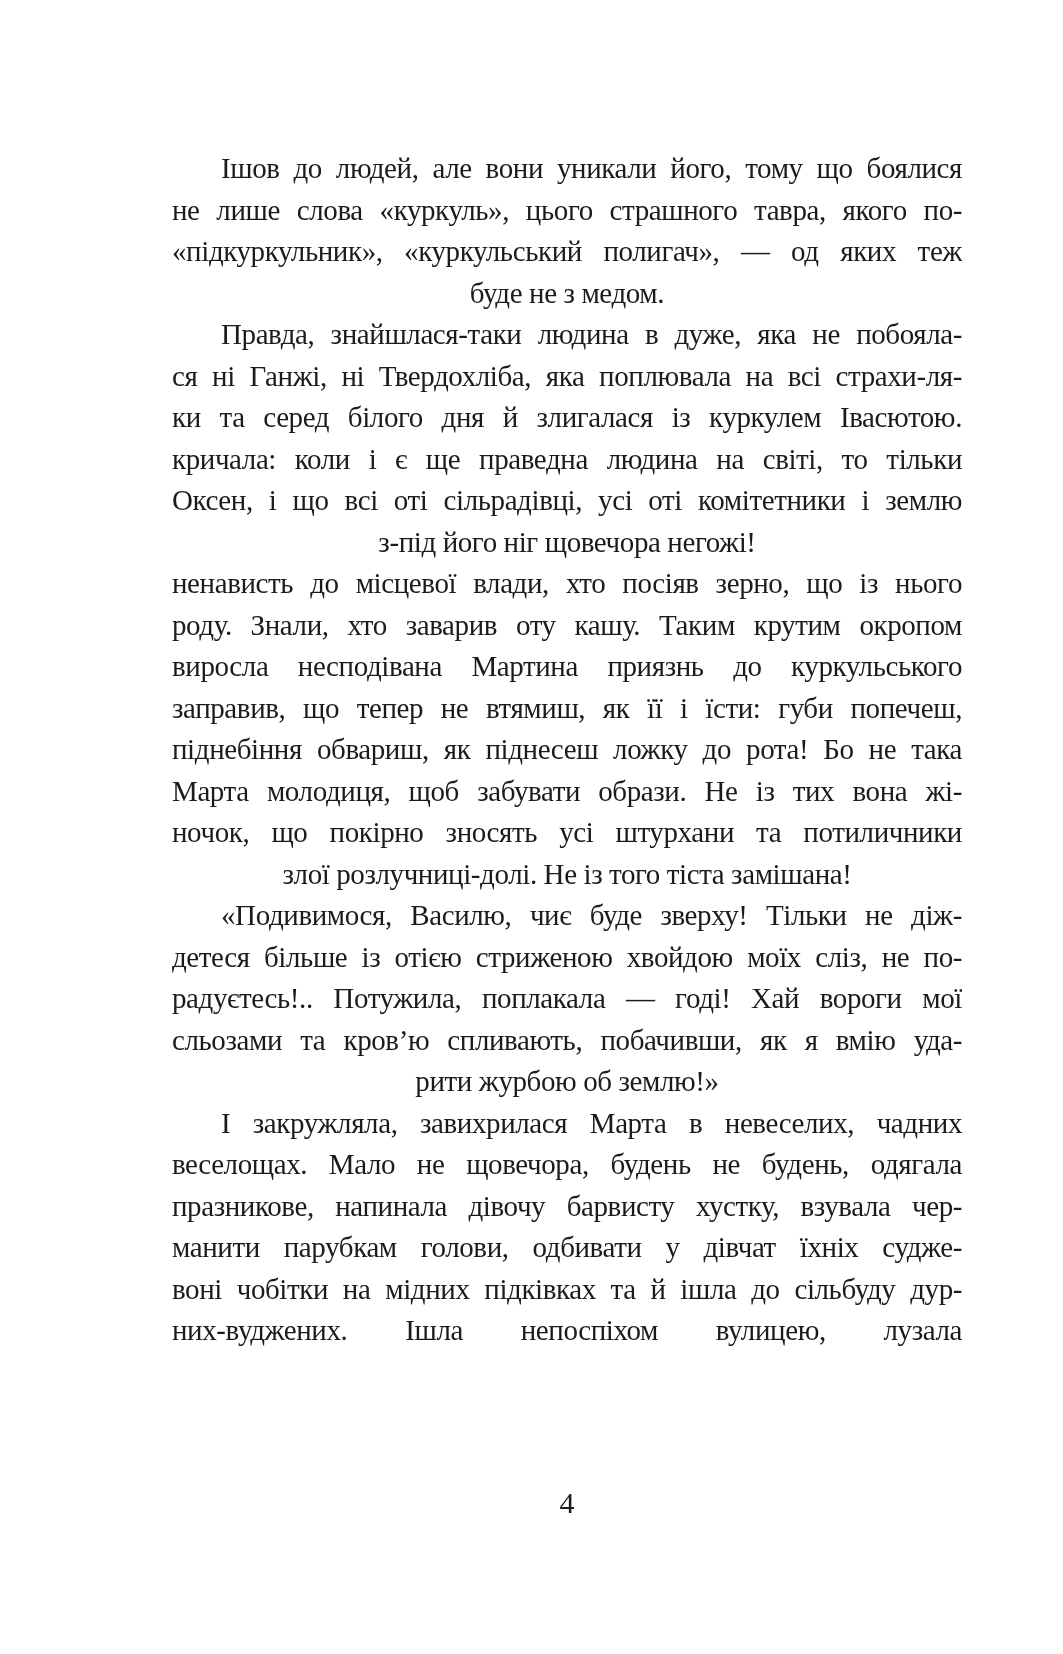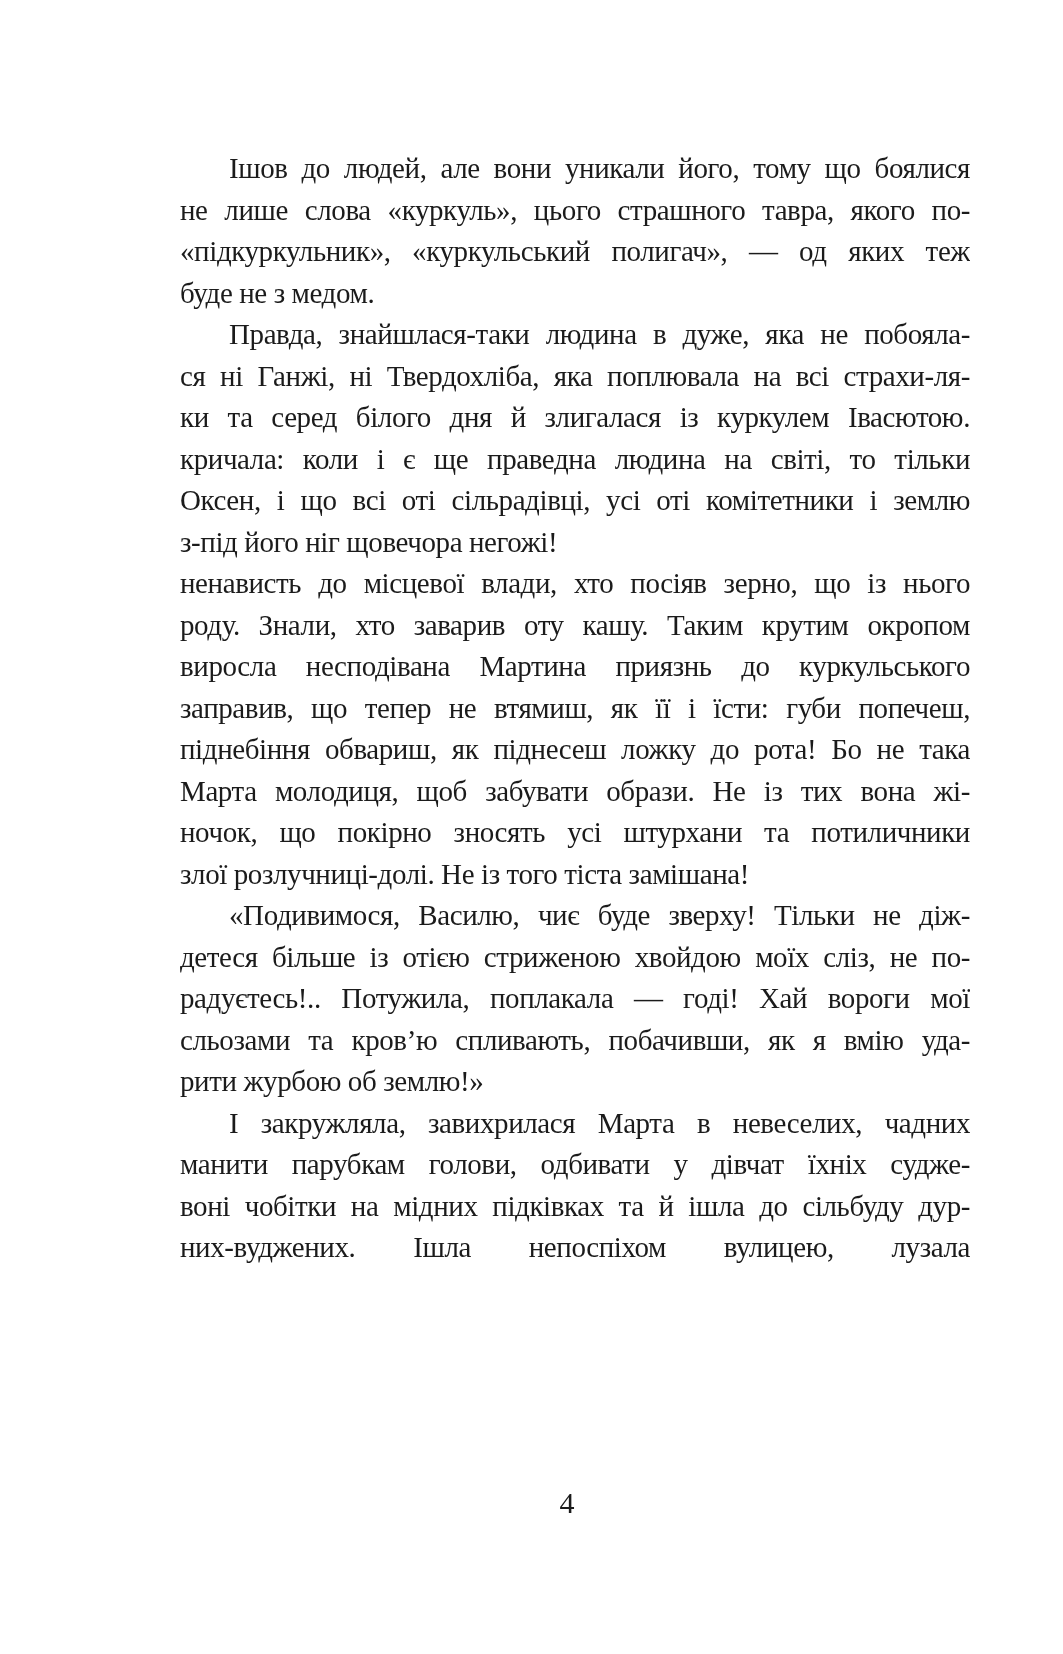--- a/index.html
+++ b/index.html
@@ -11,35 +11,35 @@
     position: relative;
     width: 1063px;
     height: 1654px;
     background: #ffffff;
     font-family: "Liberation Serif", "DejaVu Serif", serif;
     color: #1b1b1b;
     overflow: hidden;
   }
   .text-block {
     position: absolute;
-    left: 180px;
+    left: 172px;
     top: 148px;
     width: 790px;
     font-size: 29px;
     line-height: 41.5px;
     letter-spacing: -0.4px;
   }
   .paragraph {
     margin: 0;
     padding: 0;
   }
   .line {
     height: 41.5px;
     overflow: hidden;
-    text-align: left;
+    text-align: center;
   }
   .line.just {
     text-align: justify;
     text-align-last: justify;
   }
   .line.indent {
     text-indent: 49px;
   }
   .page-number {
     position: absolute;
@@ -82,19 +82,21 @@
       </div>
       <div class="paragraph">
         <div class="line indent just">«Подивимося, Василю, чиє буде зверху! Тільки не діж-</div>
         <div class="line just">детеся більше із отією стриженою хвойдою моїх сліз, не по-</div>
         <div class="line just">радуєтесь!.. Потужила, поплакала — годі! Хай вороги мої</div>
         <div class="line just">сльозами та кров’ю спливають, побачивши, як я вмію уда-</div>
         <div class="line">рити журбою об землю!»</div>
       </div>
       <div class="paragraph">
         <div class="line indent just">І закружляла, завихрилася Марта в невеселих, чадних</div>
+        <div class="line just">веселощах. Мало не щовечора, будень не будень, одягала</div>
+        <div class="line just">празникове, напинала дівочу барвисту хустку, взувала чер-</div>
         <div class="line just">манити парубкам голови, одбивати у дівчат їхніх судже-</div>
         <div class="line just">воні чобітки на мідних підківках та й ішла до сільбуду дур-</div>
         <div class="line just">них-вуджених. Ішла непоспіхом вулицею, лузала</div>
       </div>
     </main>
   <div class="page-number">4</div>
 </div>
 
 </body></html>

